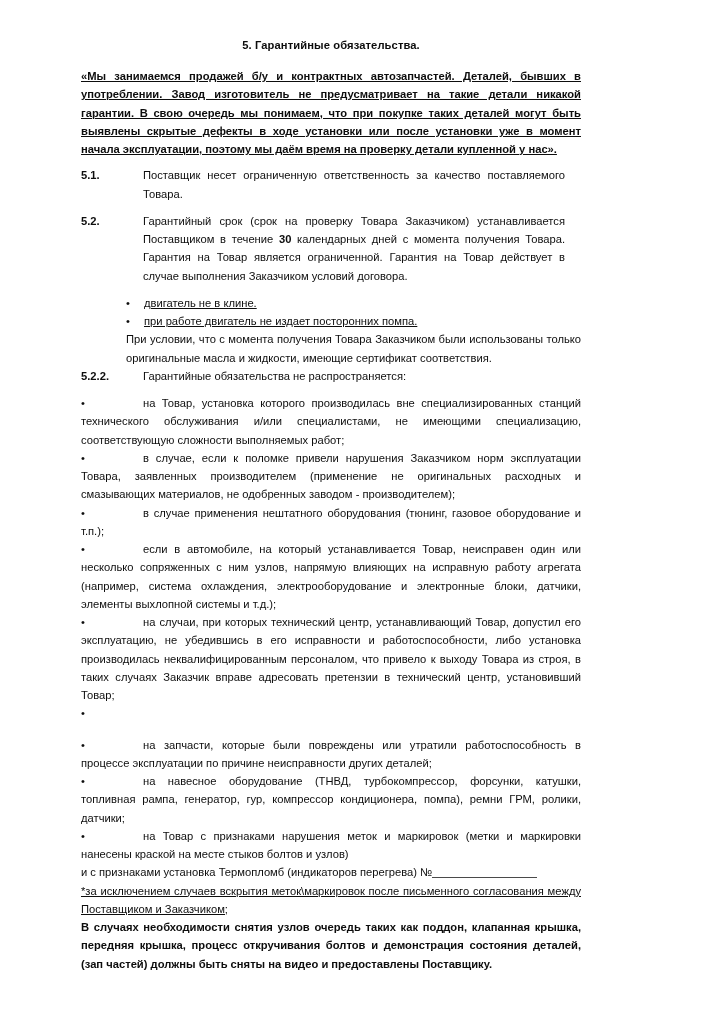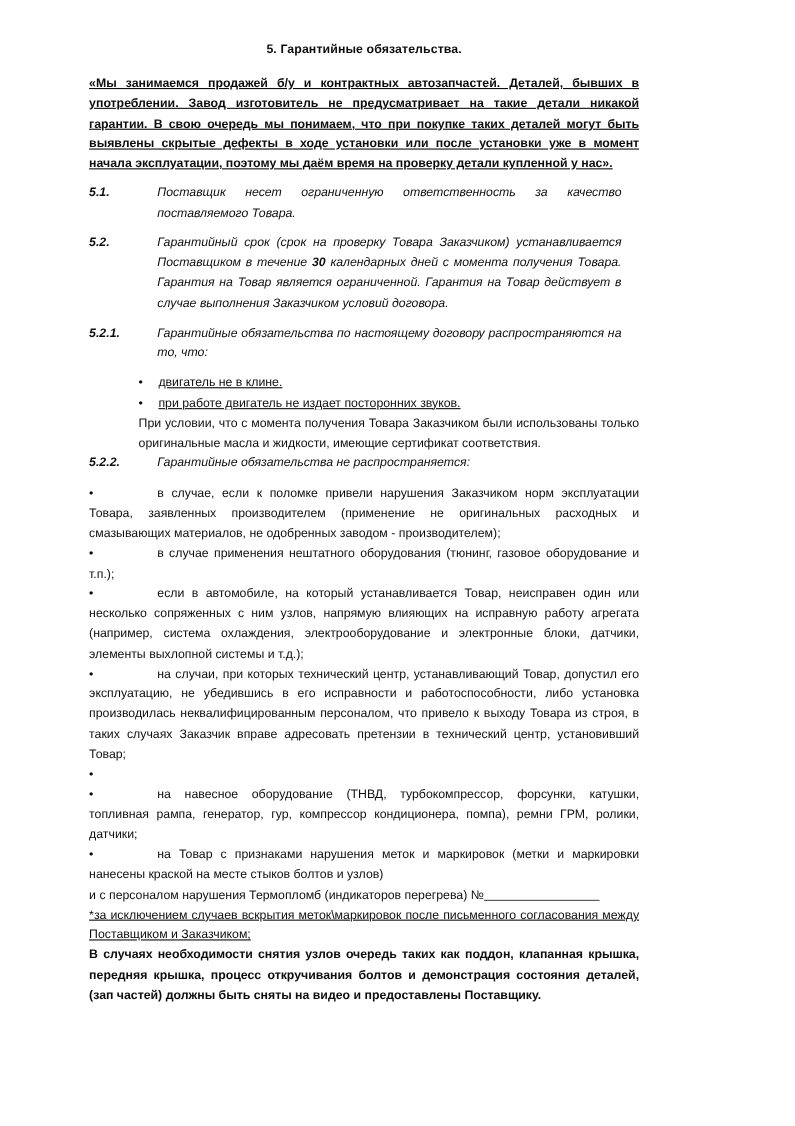--- a/index.html
+++ b/index.html
@@ -52,21 +52,20 @@
   }
 
   
   .clause {
     font-size: 11.2px;
     line-height: 1.63;
     text-align: justify;
     margin: 0 16px 9px 0;
     padding-left: 62px;
     text-indent: -62px;
-    font-style: italic;
   }
   .clause .num {
     font-weight: bold;
     display: inline-block;
     width: 62px;
     text-indent: 0;
   }
   .clause .b {
     font-weight: bold;
   }
@@ -159,64 +158,67 @@
   <p class="para bold">«Мы занимаемся продажей б/у и контрактных автозапчастей. Деталей, бывших в употреблении. Завод изготовитель не предусматривает на такие детали никакой гарантии. В свою очередь мы понимаем, что при покупке таких деталей могут быть выявлены скрытые дефекты в ходе установки или после установки уже в момент начала эксплуатации, поэтому мы даём время на проверку детали купленной у нас».</p>
 
   <p class="clause">
     <span class="num">5.1.</span><span>Поставщик несет ограниченную ответственность за качество поставляемого Товара.</span>
   </p>
 
   <p class="clause">
     <span class="num">5.2.</span><span>Гарантийный срок (срок на проверку Товара Заказчиком) устанавливается Поставщиком в течение </span><span class="b">30</span><span> календарных дней с момента получения Товара. Гарантия на Товар является ограниченной. Гарантия на Товар действует в случае выполнения Заказчиком условий договора.</span>
   </p>
 
-  <p class="clause">
-    <span class="num">5.2.1.</span><span>Гарантийные обязательства по настоящему договору распространяются на то, что:</span>
-  </p>
 
   <ul class="dot-list">
     <li>
       <span>двигатель не в клине.</span>
     </li>
     <li>
-      <span>при работе двигатель не издает посторонних звуков.</span>
+      <span>при работе двигатель не издает посторонних помпа.</span>
     </li>
   </ul>
 
   <p class="sub-note">При условии, что с момента получения Товара Заказчиком были использованы только оригинальные масла и жидкости, имеющие сертификат соответствия.</p>
 
   <p class="clause gap-big-before">
     <span class="num">5.2.2.</span><span>Гарантийные обязательства не распространяется:</span>
   </p>
 
   <ul class="tab-list">
     <li>
+      <span class="bullet"></span><span>на Товар, установка которого производилась вне специализированных станций технического обслуживания и/или специалистами, не имеющими специализацию, соответствующую сложности выполняемых работ;</span>
+    </li>
+    <li>
       <span class="bullet"></span><span>в случае, если к поломке привели нарушения Заказчиком норм эксплуатации Товара, заявленных производителем (применение не оригинальных расходных и смазывающих материалов, не одобренных заводом - производителем);</span>
     </li>
     <li>
       <span class="bullet"></span><span>в случае применения нештатного оборудования (тюнинг, газовое оборудование и т.п.);</span>
     </li>
     <li>
       <span class="bullet"></span><span>если в автомобиле, на который устанавливается Товар, неисправен один или несколько сопряженных с ним узлов, напрямую влияющих на исправную работу агрегата (например, система охлаждения, электрооборудование и электронные блоки, датчики, элементы выхлопной системы и т.д.);</span>
     </li>
     <li>
       <span class="bullet"></span><span>на случаи, при которых технический центр, устанавливающий Товар, допустил его эксплуатацию, не убедившись в его исправности и работоспособности, либо установка производилась неквалифицированным персоналом, что привело к выходу Товара из строя, в таких случаях Заказчик вправе адресовать претензии в технический центр, установивший Товар;</span>
     </li>
     <li>
       <span class="bullet"></span>
     </li>
+    <li class="spaced">
+      <span class="bullet"></span><span>на запчасти, которые были повреждены или утратили работоспособность в процессе эксплуатации по причине неисправности других деталей;</span>
+    </li>
     <li>
       <span class="bullet"></span><span>на навесное оборудование (ТНВД, турбокомпрессор, форсунки, катушки, топливная рампа, генератор, гур, компрессор кондиционера, помпа), ремни ГРМ, ролики, датчики;</span>
     </li>
     <li>
       <span class="bullet"></span><span>на Товар с признаками нарушения меток и маркировок (метки и маркировки нанесены краской на месте стыков болтов и узлов)</span>
     </li>
   </ul>
 
   <p class="plain-line">
-    <span>и с персоналом нарушения Термопломб (индикаторов перегрева) №</span><span class="blank-field"></span>
+    <span>и с признаками установка Термопломб (индикаторов перегрева) №</span><span class="blank-field"></span>
   </p>
 
   <p class="para tight">*за исключением случаев вскрытия меток\маркировок после письменного согласования между Поставщиком и Заказчиком;</p>
 
   <p class="tail-bold">В случаях необходимости снятия узлов очередь таких как поддон, клапанная крышка, передняя крышка, процесс откручивания болтов и демонстрация состояния деталей, (зап частей) должны быть сняты на видео и предоставлены Поставщику.</p>
 
 </div>
 
 </body></html>

